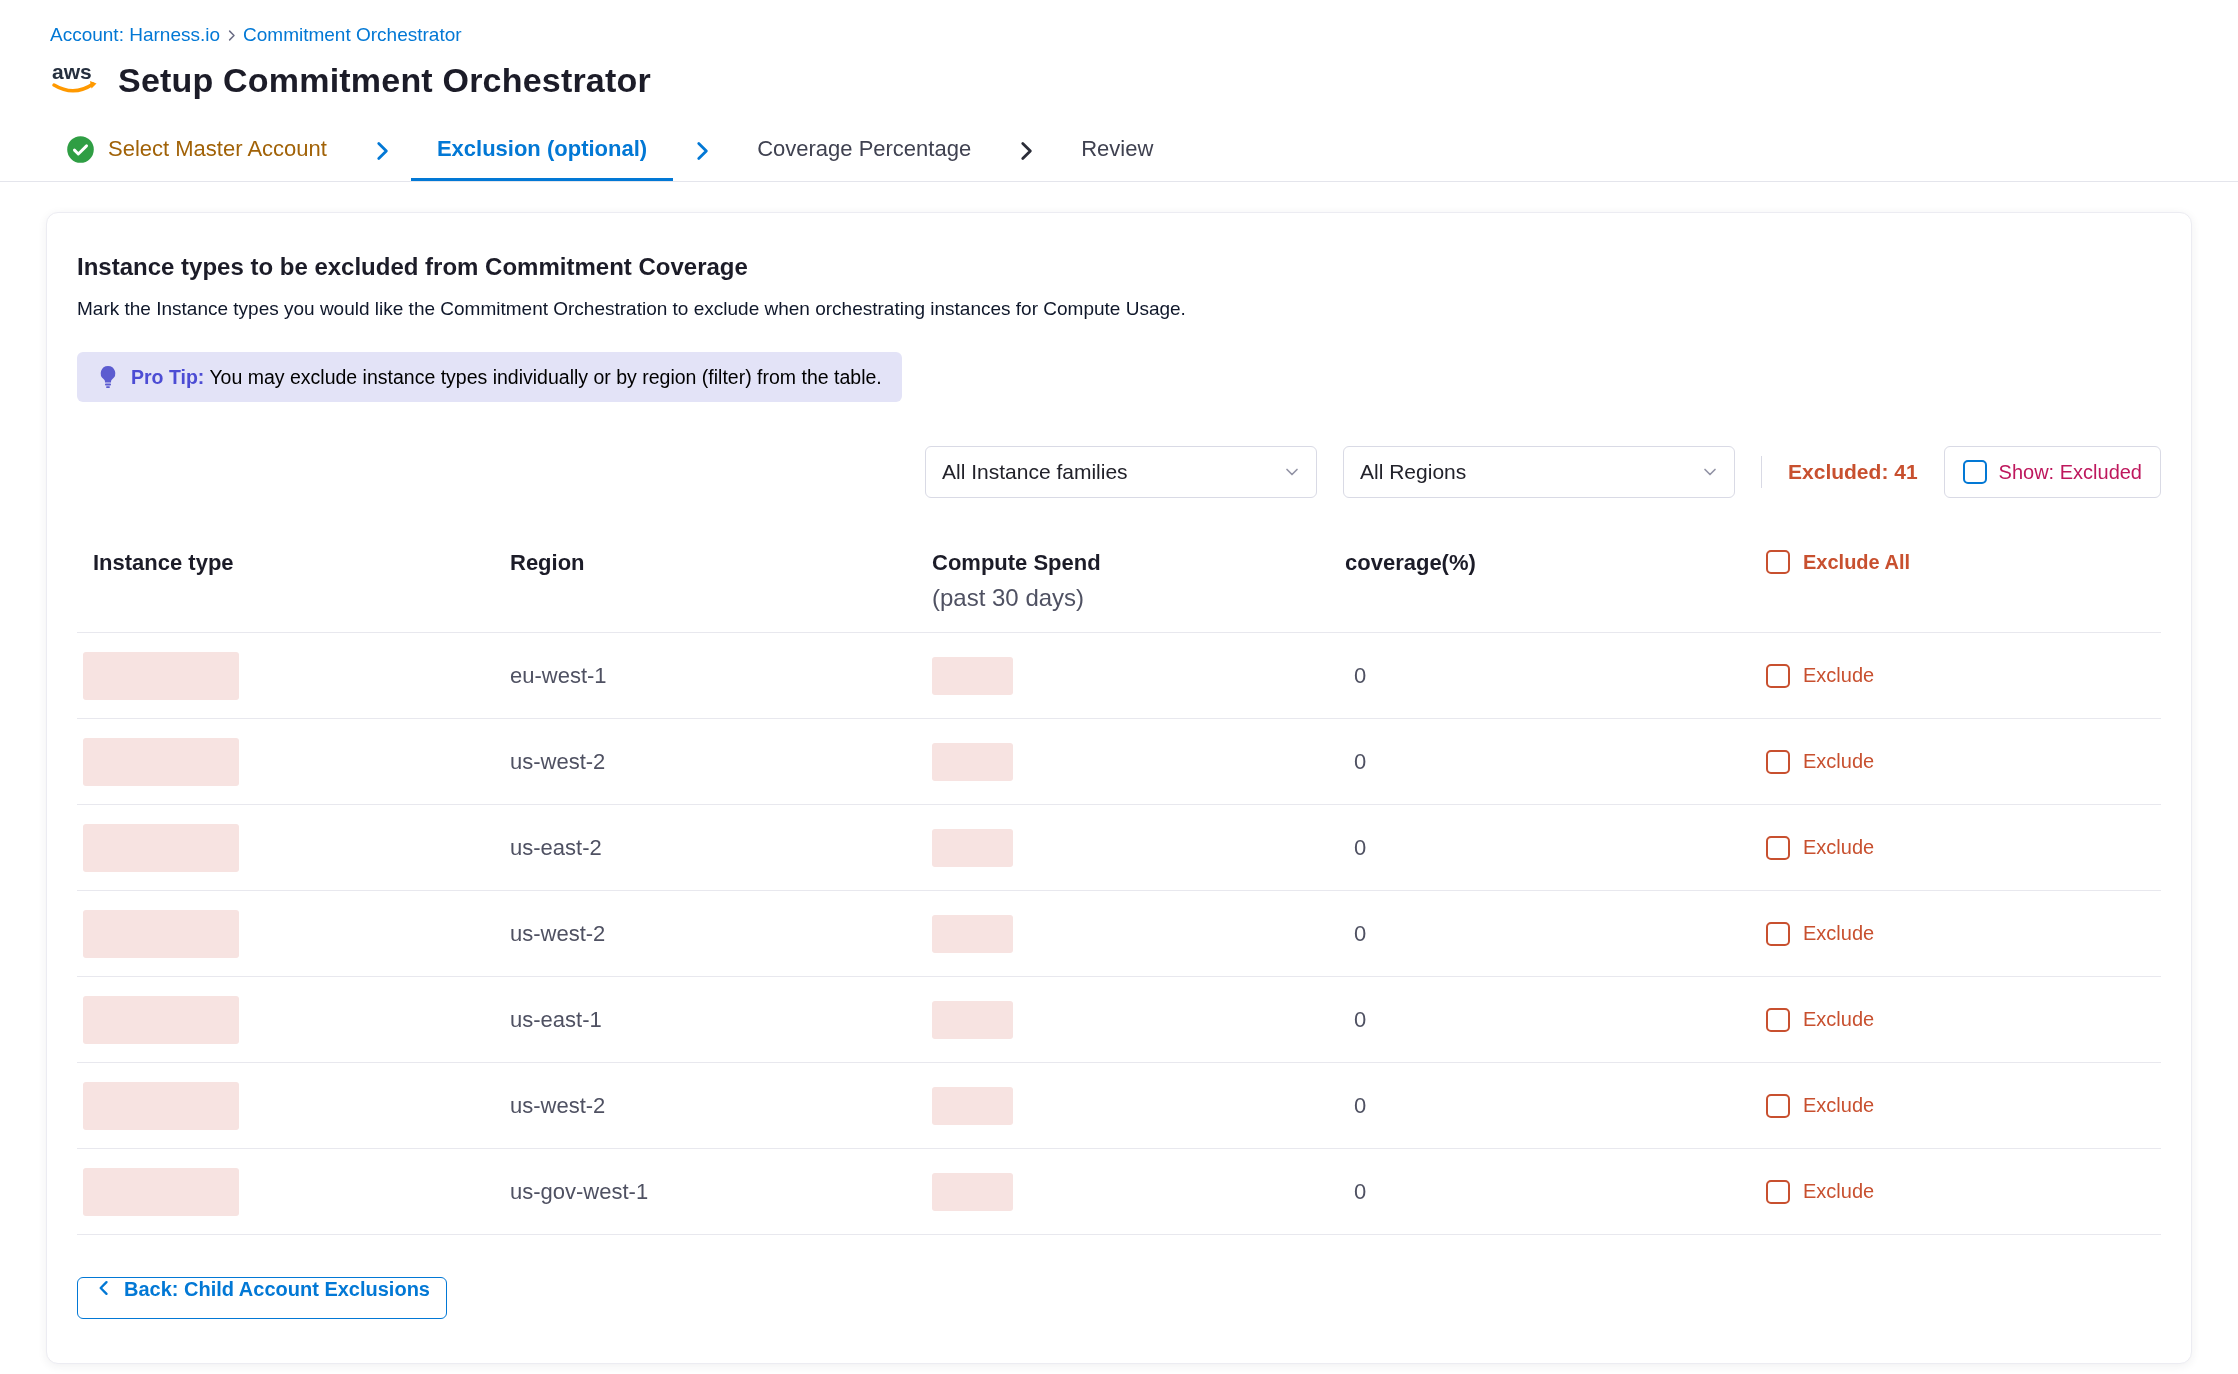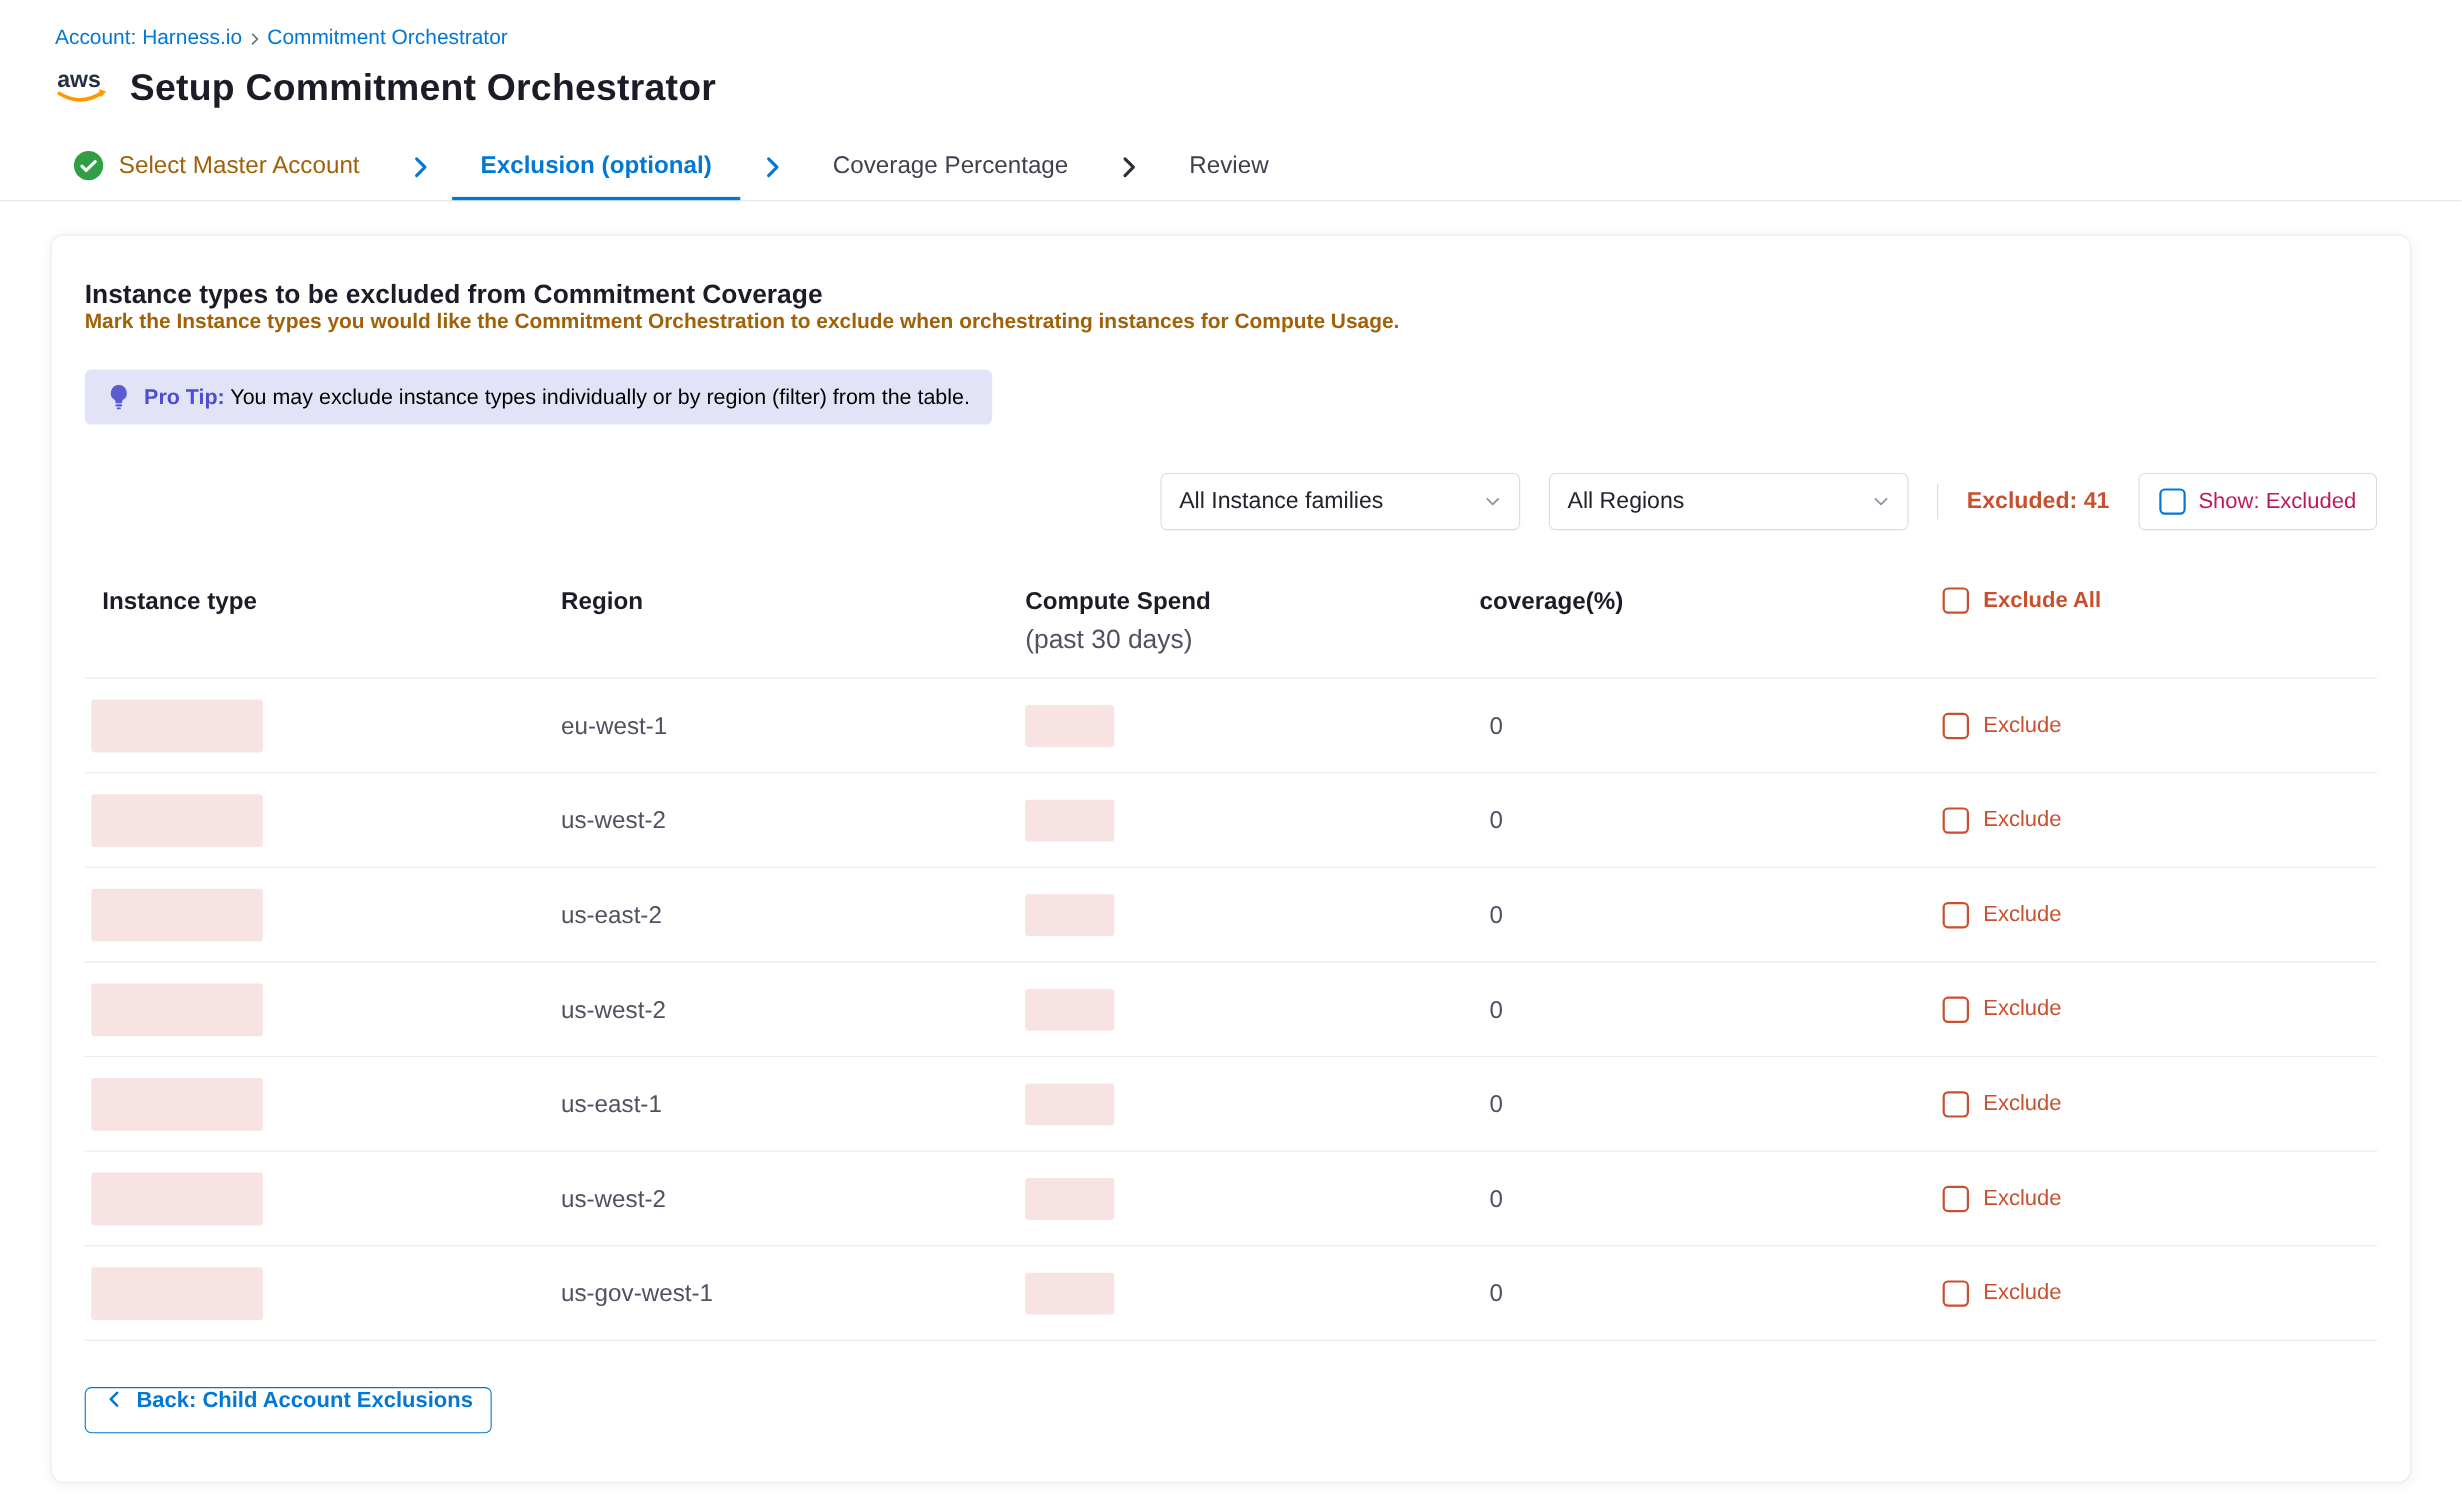--- a/index.html
+++ b/index.html
@@ -54,42 +54,42 @@
   .card {
     margin: 30px 46px 0 46px;
     width: 2146px;
     background: #fff;
     border: 1px solid #ececf2;
     border-radius: 12px;
     box-shadow: 0 2px 10px rgba(40,41,61,.07);
     padding: 40px 30px 44px 30px;
   }
   .section-title { font-size: 24px; font-weight: 700; color: #1c1c28; }
-  .section-sub   { margin-top: 0; font-size: 19px; color: #a16207; font-weight: bold; }
+  .section-sub   { margin-top: 17px; font-size: 19px; color: #0f172a; }
 
   .protip {
     margin-top: 32px;
     display: inline-flex; align-items: center; gap: 12px;
     background: #e3e3f7;
     border-radius: 6px;
     padding: 13px 20px;
     font-size: 19.5px;
   }
   .protip-label { font-weight: 700; color: #4c4cd4; }
   .protip-text  { color: #000000; }
 
   
   .filters {
     margin-top: 44px;
     display: flex; align-items: center; justify-content: flex-end;
     gap: 26px;
   }
   .select {
     position: relative;
-    width: 327px; height: 52px;
+    width: 392px; height: 52px;
     border: 1px solid #d9dae5; border-radius: 6px;
     background: #fff;
     display: flex; align-items: center;
     padding: 0 46px 0 16px;
     font-size: 21px; color: #22222a;
     cursor: pointer;
   }
   .select .chev { position: absolute; right: 14px; color: #9293a5; display: flex; }
   .vdivider { width: 1px; height: 32px; background: #d9dae5; }
   .excluded-count { font-size: 21px; font-weight: 600; color: #c8502f; white-space: nowrap; }

